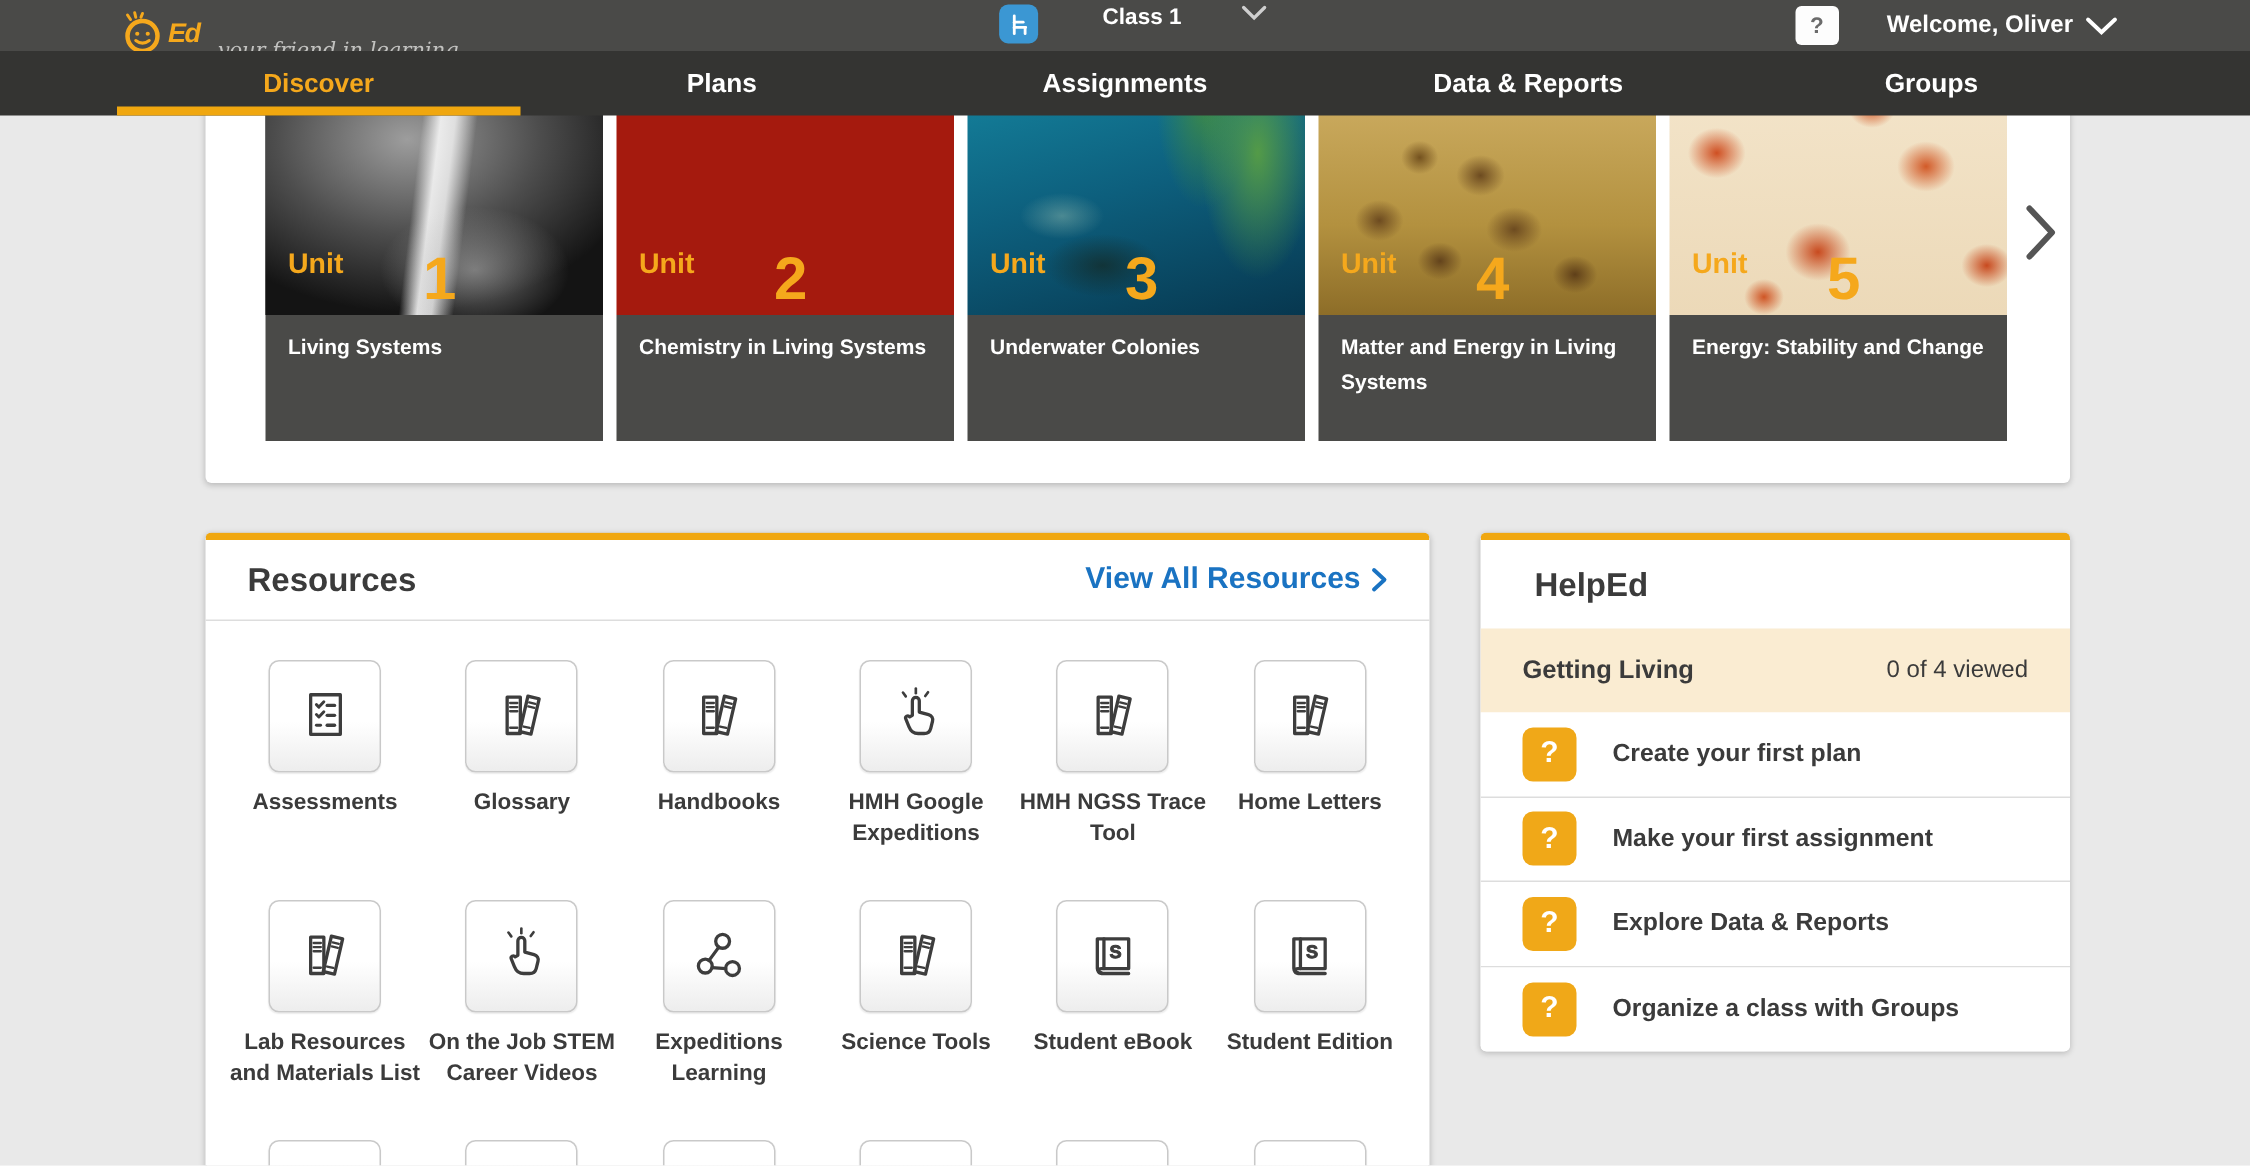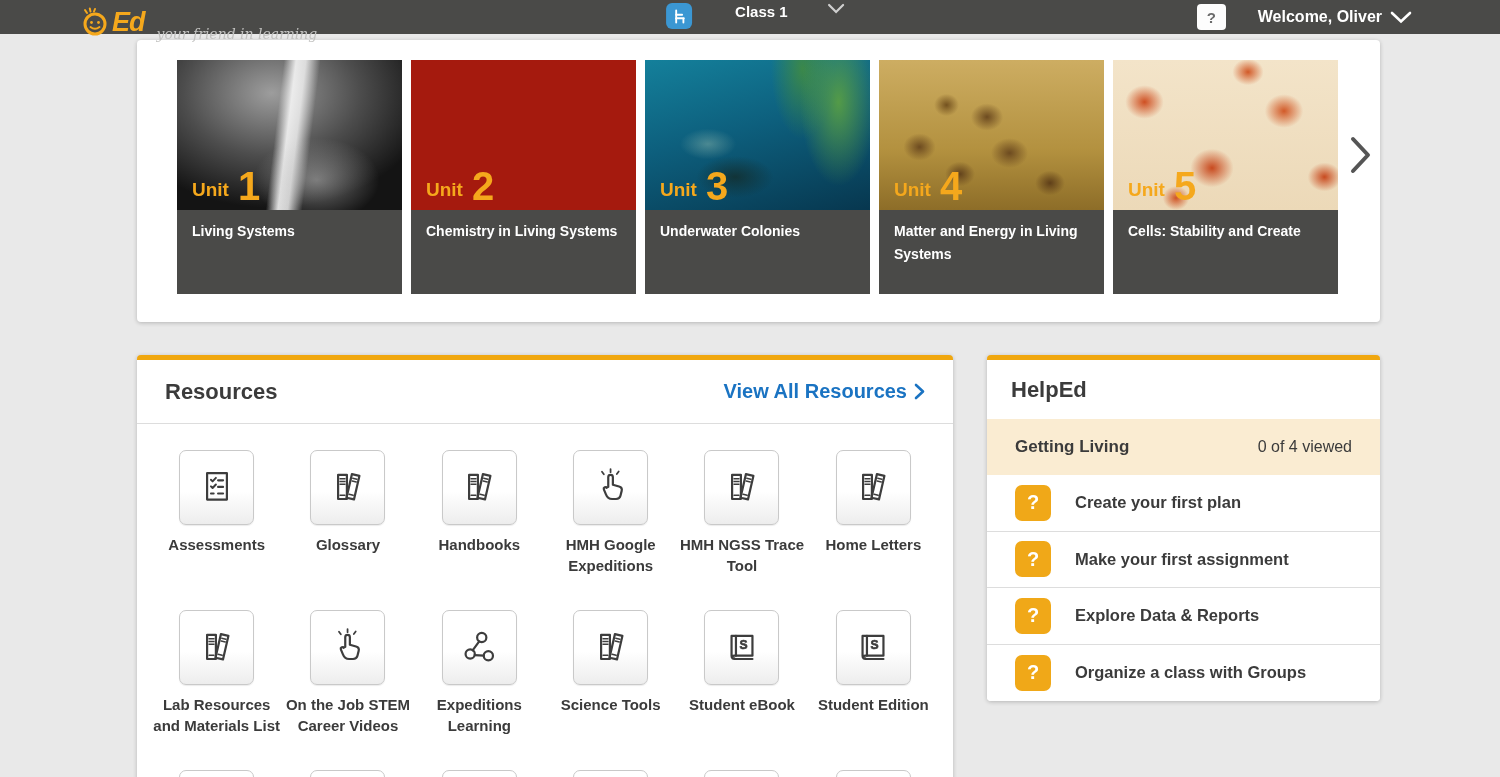--- a/index.html
+++ b/index.html
@@ -3,42 +3,42 @@
 <meta charset="utf-8">
 <style>
   * { margin:0; padding:0; box-sizing:border-box; }
   html,body { width:1500px; height:777px; }
   body { font-family:"Liberation Sans", sans-serif; }
   #screen { position:relative; width:1500px; height:777px; background:#e9e9e9; overflow:hidden; }
 
   
   .topbar { position:absolute; left:0; top:0; width:1500px; height:34px; background:#4a4a48; z-index:30; }
   .brand { position:absolute; left:80px; top:2px; display:flex; align-items:center; }
-  .brand-ed { font-size:27px; font-weight:bold; font-style:italic; color:#f5a81c; letter-spacing:-1px; margin-left:2px; }
+  .brand-ed { font-size:18px; font-weight:bold; font-style:italic; color:#f5a81c; letter-spacing:-1px; margin-left:2px; }
   .brand-tagline { font-family:"DejaVu Serif", serif; font-style:italic; font-size:14px; color:#c2c2c0; margin-left:12px; margin-top:24px; }
   .class-group { position:absolute; left:50%; top:3px; transform:translateX(-47%); display:flex; align-items:flex-start; cursor:pointer;gap:31px; }
   .class-icon-box { width:26px; height:26px; border-radius:6px; background:#3b97d3; display:flex; align-items:center; justify-content:center; }
   .class-label { color:#fff; font-weight:bold; font-size:15px; margin-left:12px; }
   .chev { margin-left:8px; }
   .right-group { position:absolute; right:88px; top:0; height:34px; display:flex; align-items:center; }
   .help-btn { width:29px; height:26px; background:#fdfdfd; border-radius:4px; color:#6b6b6b; font-size:15px; font-weight:bold; display:flex; align-items:center; justify-content:center; cursor:pointer; }
   .welcome { color:#fff; font-weight:bold; font-size:16px; margin-left:32px; }
 
   
   .navbar { position:absolute; left:0; top:34px; width:1500px; height:43px; background:#343432; z-index:30; display:flex; padding:0 78px; }
   .nav-tab { flex:1; position:relative; display:flex; align-items:center; justify-content:center; color:#fff; font-size:17.5px; font-weight:600; cursor:pointer; }
   .nav-tab.active { color:#f5a81c; }
   .nav-tab.active .tab-underline { position:absolute; left:0; right:0; bottom:0; height:6px; background:#f0a70f; }
 
   
   .carousel-panel { position:absolute; left:137px; top:40px; width:1243px; height:282px; background:#fff; border-radius:4px; box-shadow:0 1px 4px rgba(0,0,0,.22); z-index:1; }
   .cards-row { position:absolute; left:40px; top:20px; display:flex; gap:9px; }
   .unit-card { width:225px; cursor:pointer; }
   .unit-img { position:relative; width:225px; height:150px; }
-  .unit-tag { position:absolute; left:15px; bottom:4px; display:flex; align-items:flex-end; color:#f5a81c; }
+  .unit-tag { position:absolute; left:15px; bottom:4px; display:flex; align-items:flex-start; color:#f5a81c;gap:44px; }
   .unit-word { font-size:19px; font-weight:bold; padding-bottom:5px; }
   .unit-num { font-size:40px; font-weight:bold; line-height:40px; margin-left:9px; }
   .unit-caption { height:84px; background:#4a4a48; color:#fff; font-size:14px; font-weight:bold; line-height:23px; padding:10px 15px; }
   .carousel-next { position:absolute; right:4px; top:83px; width:32px; height:64px; background:none; border:none; cursor:pointer; display:flex; align-items:center; justify-content:center; }
 
   .img-angiogram { background:
       radial-gradient(90px 60px at 62% 80%, rgba(205,205,205,.5), transparent 70%),
       linear-gradient(97deg, transparent 44%, rgba(246,246,246,.9) 49%, rgba(240,240,240,.85) 53%, transparent 59%),
       radial-gradient(160px 115px at 42% 22%, #9d9d9d, #4d4d4d 55%, #141414 100%);
       background-color:#101010; }
@@ -68,32 +68,32 @@
       radial-gradient(32px 28px at 14% 28%, #cf4f22, transparent 60%),
       radial-gradient(36px 32px at 44% 72%, #c84a1f, transparent 60%),
       radial-gradient(32px 28px at 76% 34%, #d25a28, transparent 60%),
       radial-gradient(28px 24px at 94% 78%, #c84a1f, transparent 60%),
       radial-gradient(26px 22px at 60% 8%, #d25a28, transparent 60%),
       radial-gradient(22px 20px at 28% 92%, #cf5525, transparent 60%),
       linear-gradient(180deg, #f3e4c9, #ecd9b8); }
 
   
   .resources-panel { position:absolute; left:137px; top:355px; width:816px; height:480px; background:#fff; border-radius:4px; box-shadow:0 1px 4px rgba(0,0,0,.22); border-top:5px solid #f0a70f; }
-  .res-header { height:64px; display:flex; align-items:center; justify-content:space-between; padding:0 28px; border-bottom:1px solid #ddd; }
+  .res-header { height:54px; display:flex; align-items:center; justify-content:space-between; padding:0 28px; border-bottom:1px solid #ddd; }
   .res-title { font-size:22px; font-weight:bold; color:#3b3b3b; }
   .view-all { display:flex; align-items:center; gap:7px; color:#1a73c2; font-size:20px; font-weight:bold; cursor:pointer;margin-left:48px; }
   .res-grid { display:grid; grid-template-columns:repeat(6,1fr); padding:26px 14px 0; }
   .res-cell { min-height:160px; display:flex; flex-direction:column; align-items:center; cursor:pointer; }
   .res-tile { width:75px; height:75px; border:1px solid #c9c9c9; border-radius:7px; background:linear-gradient(180deg,#ffffff 55%,#ededed 100%); display:flex; align-items:center; justify-content:center; box-shadow:0 1px 1px rgba(0,0,0,.08); }
   .res-label { margin-top:9px; font-size:15px; font-weight:bold; color:#3b3b3b; text-align:center; line-height:21px; max-width:128px; }
   .res-icon { stroke:#3d3d3d; fill:none; stroke-width:2; stroke-linecap:round; stroke-linejoin:round; }
 
   
   .helped-panel { position:absolute; left:987px; top:355px; width:393px; height:346px; background:#fff; border-radius:4px; box-shadow:0 1px 4px rgba(0,0,0,.22); border-top:5px solid #f0a70f; overflow:hidden; }
-  .helped-title { height:59px; display:flex; align-items:center; padding:0 24px; font-size:22px; font-weight:bold; color:#3b3b3b; }
+  .helped-title { height:59px; display:flex; align-items:center; padding:0 36px; font-size:22px; font-weight:bold; color:#3b3b3b; }
   .helped-section { height:56px; background:#faecd2; display:flex; align-items:center; justify-content:space-between; padding:0 28px; }
   .helped-section-label { font-size:17px; font-weight:bold; color:#3b3b3b; }
   .helped-section-status { font-size:16px; color:#3b3b3b; }
   .help-item { height:56.5px; display:flex; align-items:center; border-bottom:1px solid #ddd; cursor:pointer; background:#fff; }
   .help-item:last-child { border-bottom:none; }
   .help-q { width:36px; height:36px; margin-left:28px; margin-right:24px; background:#f0a818; border-radius:7px; color:#fff; font-size:20px; font-weight:bold; display:flex; align-items:center; justify-content:center; }
   .help-label { font-size:16.5px; font-weight:bold; color:#3b3b3b; }
 </style>
 </head>
 <body>
@@ -130,20 +130,27 @@
     </div>
     <div class="right-group">
       <div class="help-btn">?</div>
       <span class="welcome">Welcome, Oliver</span>
       <svg class="chev" width="22" height="13" viewBox="0 0 22 13">
         <polyline points="2,2 11,10.5 20,2" fill="none" stroke="#fff" stroke-width="2.6" stroke-linecap="round"></polyline>
       </svg>
     </div>
   </div>
 
+  <div class="navbar" id="navbar">
+      <div class="nav-tab active">Discover<div class="tab-underline"></div></div>
+      <div class="nav-tab">Plans</div>
+      <div class="nav-tab">Assignments</div>
+      <div class="nav-tab">Data &amp; Reports</div>
+      <div class="nav-tab">Groups</div>
+    </div>
 
   <div class="carousel-panel">
     <div class="cards-row" id="cardsRow">
         <div class="unit-card">
           <div class="unit-img img-angiogram">
             <div class="unit-tag">
               <span class="unit-word">Unit</span>
               <span class="unit-num">1</span>
             </div>
           </div>
@@ -176,21 +183,21 @@
           </div>
           <div class="unit-caption">Matter and Energy in Living Systems</div>
         </div>
         <div class="unit-card">
           <div class="unit-img img-cells">
             <div class="unit-tag">
               <span class="unit-word">Unit</span>
               <span class="unit-num">5</span>
             </div>
           </div>
-          <div class="unit-caption">Cells: Stability and Create</div>
+          <div class="unit-caption">Energy: Stability and Change</div>
         </div>
       </div>
     <button class="carousel-next">
       <svg width="30" height="44" viewBox="0 0 30 44">
         <polyline points="8,6 23,22 8,38" fill="none" stroke="#555" stroke-width="4" stroke-linecap="round" stroke-linejoin="round"></polyline>
       </svg>
     </button>
   </div>
 
   <div class="resources-panel">

